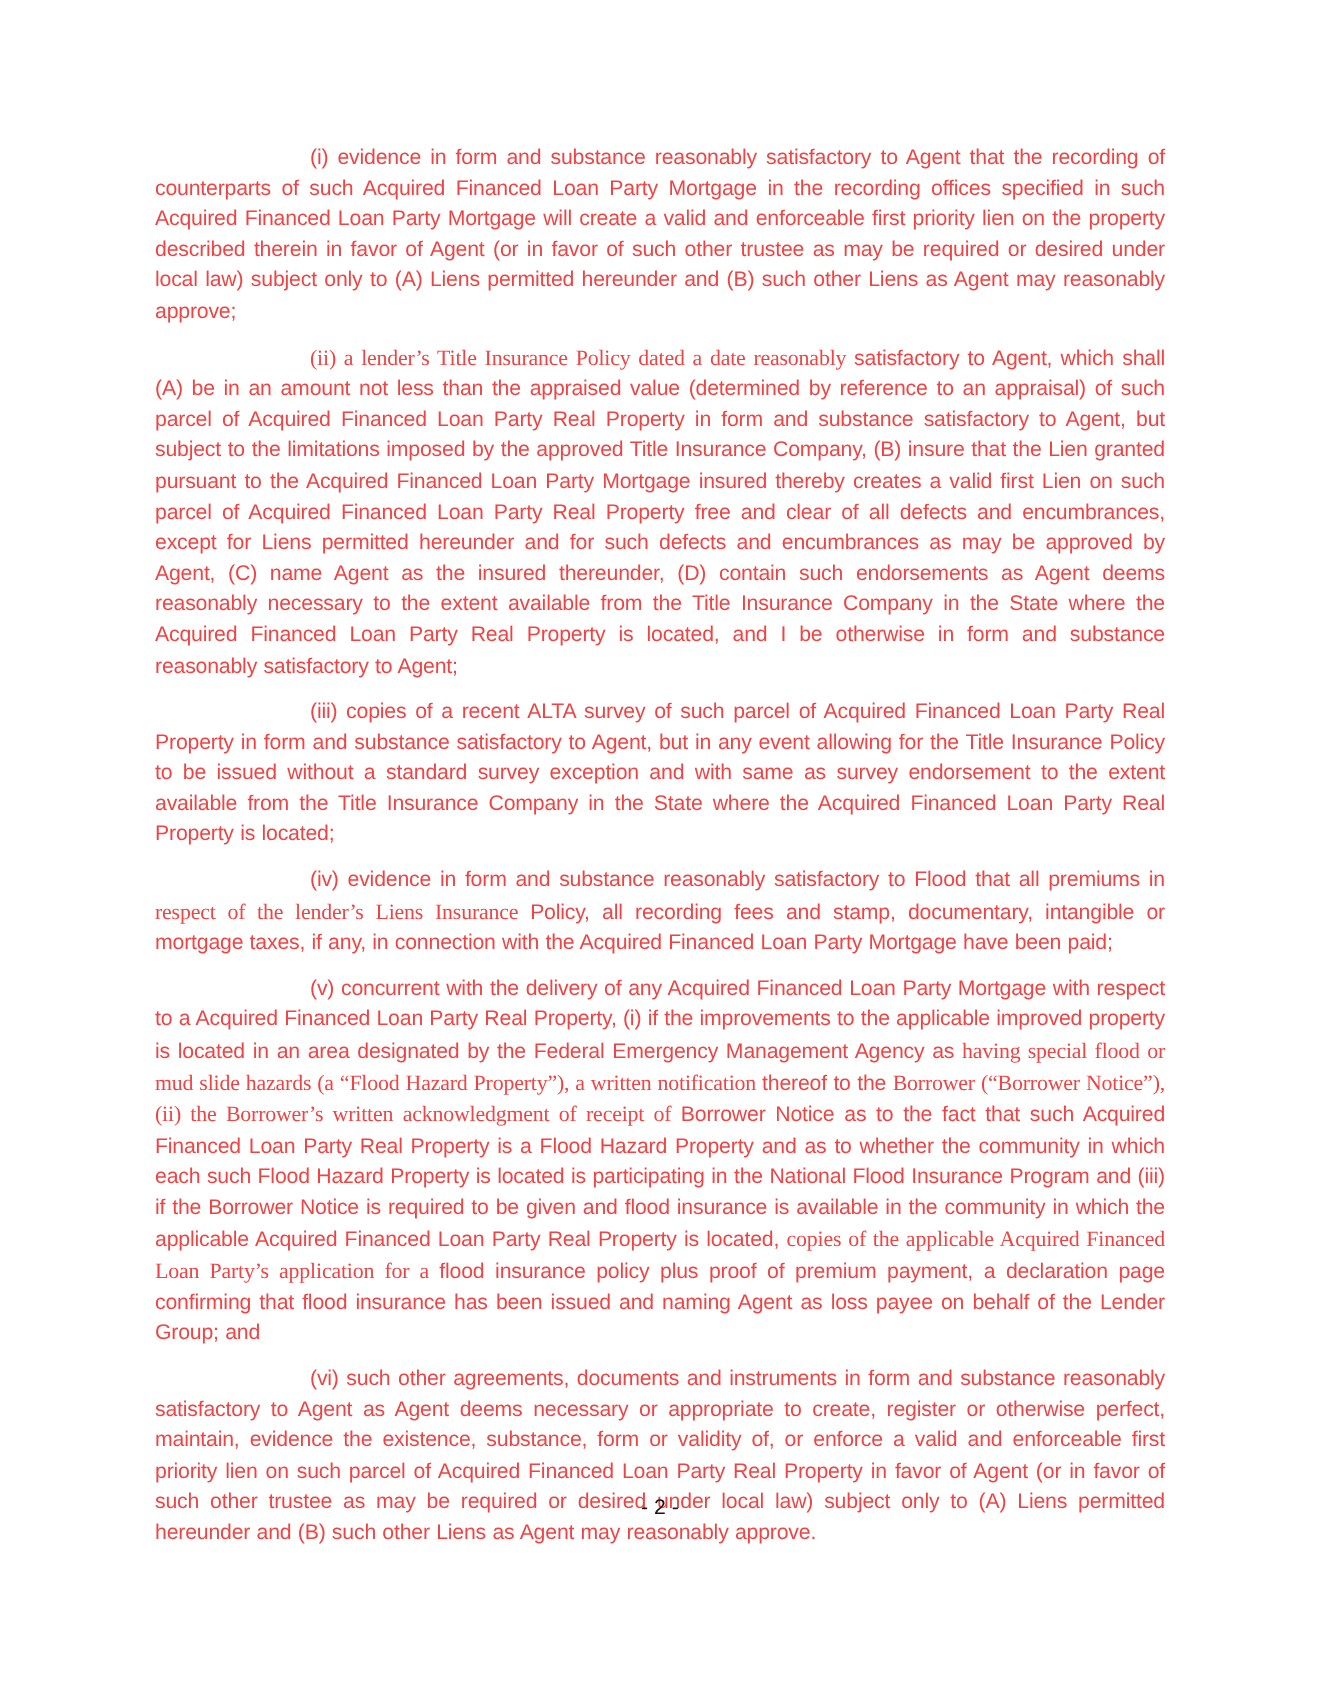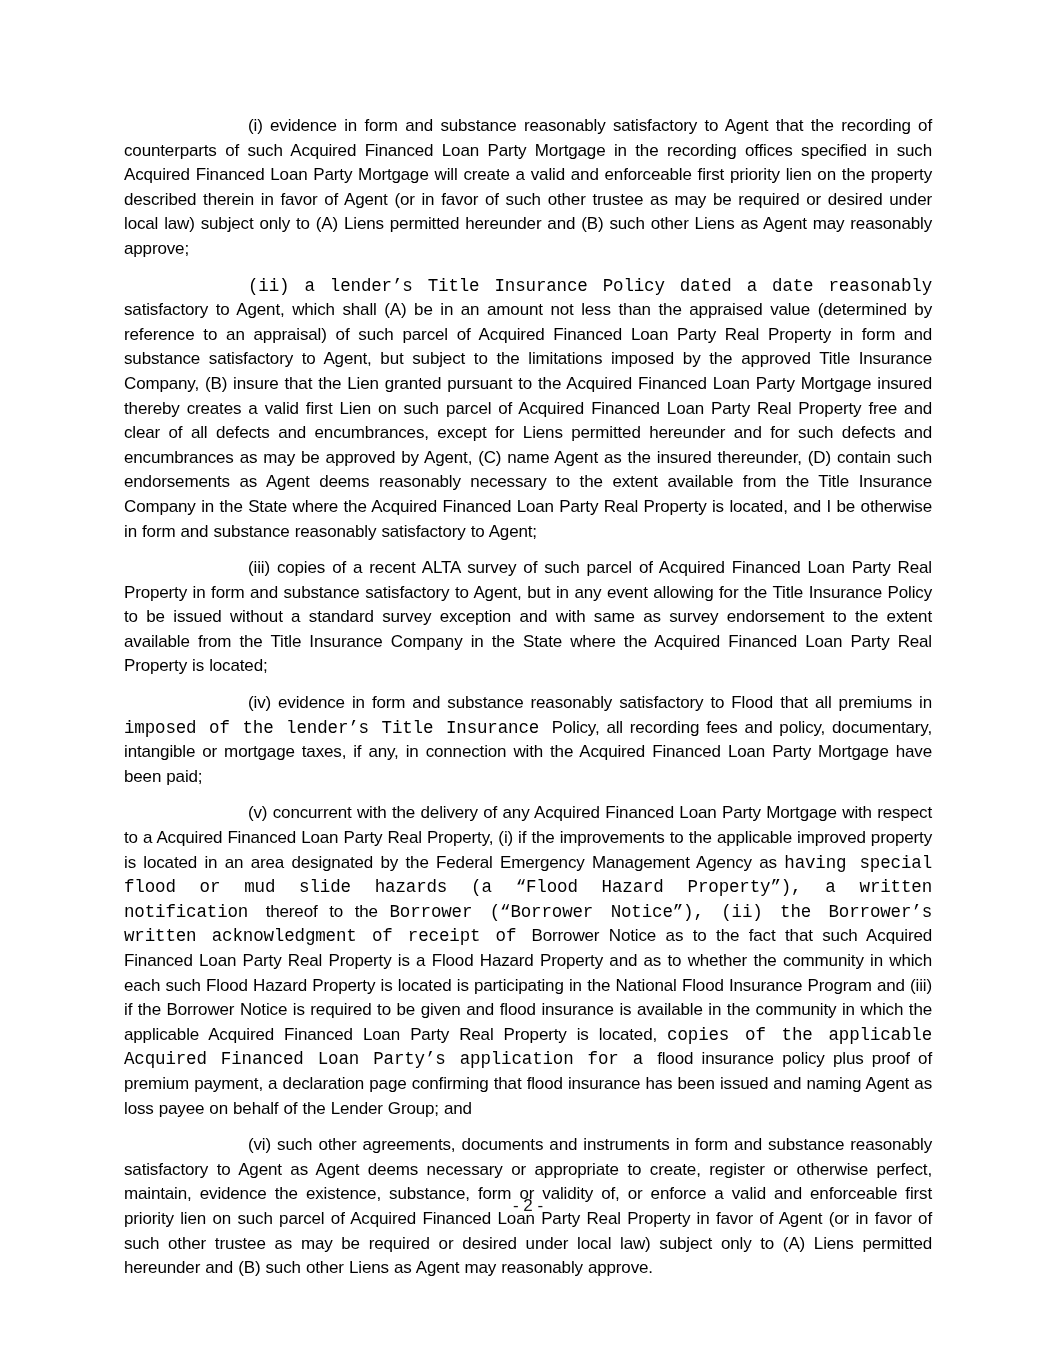--- a/index.html
+++ b/index.html
@@ -21,29 +21,29 @@
     left: 124px;
     width: 808px;
   }
   .para {
     margin: 0 0 12px 0;
     text-align: justify;
     text-indent: 124px;
     font-family: "Liberation Sans", sans-serif;
     font-size: 17px;
     line-height: 24.6px;
-    color: #000000;
+    color: #ef4444;
     letter-spacing: -0.15px;
     word-spacing: 0.5px;
   }
   .para .sans {
     font-family: "Liberation Sans", sans-serif;
   }
   .para .serif {
-    font-family: Liberation Mono, monospace;
+    font-family: Liberation Serif, serif;
     font-size: 17.5px;
   }
   .footer {
     position: absolute;
     top: 1196px;
     left: 124px;
     width: 808px;
     text-align: center;
     font-family: "Liberation Sans", sans-serif;
     font-size: 17px;
@@ -51,18 +51,18 @@
   }
 </style>
 </head>
 <body>
 
 <div class="page">
   <div class="doc-body">
       <p class="para"><span class="sans">(i) evidence in form and substance reasonably satisfactory to Agent that the recording of counterparts of such Acquired Financed Loan Party Mortgage in the recording offices specified in such Acquired Financed Loan Party Mortgage will create a valid and enforceable first priority lien on the property described therein in favor of Agent (or in favor of such other trustee as may be required or desired under local law) subject only to (A) Liens permitted hereunder and (B) such other Liens as Agent may reasonably approve;</span></p>
       <p class="para"><span class="serif">(ii) a lender’s Title Insurance Policy dated a date reasonably </span><span class="sans">satisfactory to Agent, which shall (A) be in an amount not less than the appraised value (determined by reference to an appraisal) of such parcel of Acquired Financed Loan Party Real Property in form and substance satisfactory to Agent, but subject to the limitations imposed by the approved Title Insurance Company, (B) insure that the Lien granted pursuant to the Acquired Financed Loan Party Mortgage insured thereby creates a valid first Lien on such parcel of Acquired Financed Loan Party Real Property free and clear of all defects and encumbrances, except for Liens permitted hereunder and for such defects and encumbrances as may be approved by Agent, (C) name Agent as the insured thereunder, (D) contain such endorsements as Agent deems reasonably necessary to the extent available from the Title Insurance Company in the State where the Acquired Financed Loan Party Real Property is located, and I be otherwise in form and substance reasonably satisfactory to Agent;</span></p>
       <p class="para"><span class="sans">(iii) copies of a recent ALTA survey of such parcel of Acquired Financed Loan Party Real Property in form and substance satisfactory to Agent, but in any event allowing for the Title Insurance Policy to be issued without a standard survey exception and with same as survey endorsement to the extent available from the Title Insurance Company in the State where the Acquired Financed Loan Party Real Property is located;</span></p>
-      <p class="para"><span class="sans">(iv) evidence in form and substance reasonably satisfactory to Flood that all premiums in </span><span class="serif">imposed of the lender’s Title Insurance </span><span class="sans">Policy, all recording fees and policy, documentary, intangible or mortgage taxes, if any, in connection with the Acquired Financed Loan Party Mortgage have been paid;</span></p>
+      <p class="para"><span class="sans">(iv) evidence in form and substance reasonably satisfactory to Flood that all premiums in </span><span class="serif">respect of the lender’s Liens Insurance </span><span class="sans">Policy, all recording fees and stamp, documentary, intangible or mortgage taxes, if any, in connection with the Acquired Financed Loan Party Mortgage have been paid;</span></p>
       <p class="para"><span class="sans">(v) concurrent with the delivery of any Acquired Financed Loan Party Mortgage with respect to a Acquired Financed Loan Party Real Property, (i) if the improvements to the applicable improved property is located in an area designated by the Federal Emergency Management Agency as </span><span class="serif">having special flood or mud slide hazards (a “Flood Hazard Property”), a written notification </span><span class="sans">thereof to the </span><span class="serif">Borrower (“Borrower Notice”), (ii) the Borrower’s written acknowledgment of receipt of </span><span class="sans">Borrower Notice as to the fact that such Acquired Financed Loan Party Real Property is a Flood Hazard Property and as to whether the community in which each such Flood Hazard Property is located is participating in the National Flood Insurance Program and (iii) if the Borrower Notice is required to be given and flood insurance is available in the community in which the applicable Acquired Financed Loan Party Real Property is located, </span><span class="serif">copies of the applicable Acquired Financed Loan Party’s application for a </span><span class="sans">flood insurance policy plus proof of premium payment, a declaration page confirming that flood insurance has been issued and naming Agent as loss payee on behalf of the Lender Group; and</span></p>
       <p class="para"><span class="sans">(vi) such other agreements, documents and instruments in form and substance reasonably satisfactory to Agent as Agent deems necessary or appropriate to create, register or otherwise perfect, maintain, evidence the existence, substance, form or validity of, or enforce a valid and enforceable first priority lien on such parcel of Acquired Financed Loan Party Real Property in favor of Agent (or in favor of such other trustee as may be required or desired under local law) subject only to (A) Liens permitted hereunder and (B) such other Liens as Agent may reasonably approve.</span></p>
     </div>
   <div class="footer">- 2 -</div>
 </div>
 
 </body></html>

